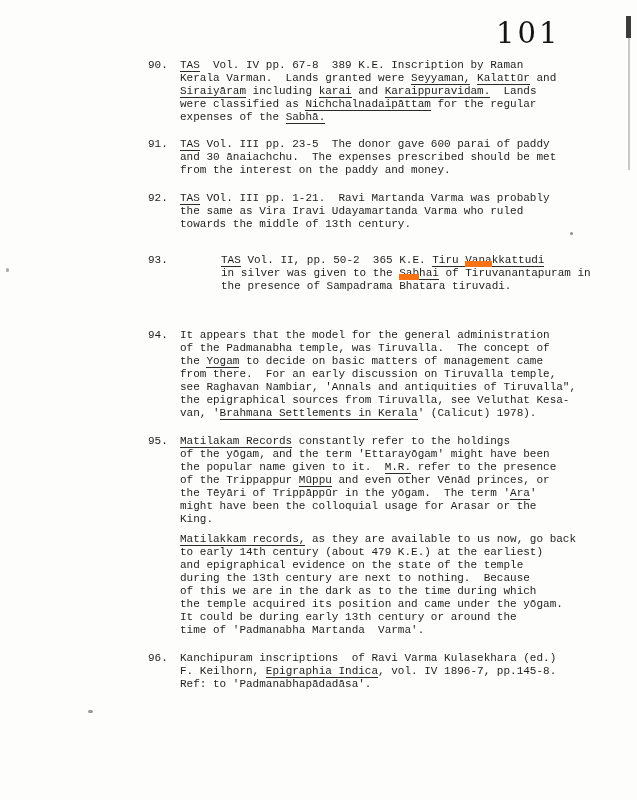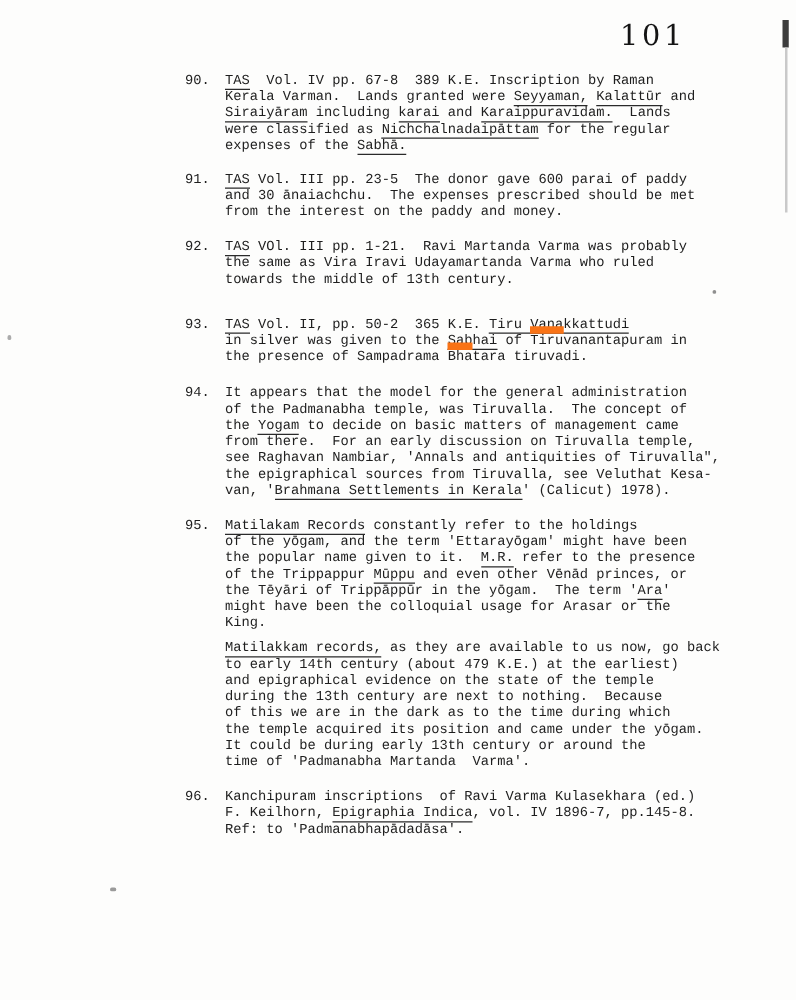--- a/index.html
+++ b/index.html
@@ -8,41 +8,41 @@
     width:637px;height:800px;
     background:#fdfdfc;
     overflow:hidden;
     font-family:"Liberation Mono","DejaVu Sans Mono",monospace;
     color:#1e1e1e;
   }
   .pagenum{
     position:absolute;
     left:496px;top:16px;
     font-family:"DejaVu Serif","Liberation Serif",serif;
-    font-size:23px;
+    font-size:29px;
     letter-spacing:3px;
     color:#141414;
   }
   .notes{
     position:absolute;
     left:148px;top:59px;
     width:470px;
     font-size:11px;
     line-height:13px;
   }
   .note{display:flex;}
   .num{width:32px;flex:none;white-space:pre;}
   .body{flex:1;}
   .line{white-space:pre;height:13px;}
   .u{border-bottom:1px solid #2a2a2a;}
   .o{border-top:6px solid #f97316;}
   .n90{margin-bottom:14px;}
   .n91{margin-bottom:15px;}
   .n92{margin-bottom:23px;}
-  .n93{margin-bottom:16px;}
+  .n93{margin-bottom:36px;gap:41px;}
   .n94{margin-bottom:15px;}
   .n95{margin-bottom:15px;}
   .para + .para{margin-top:7px;}
   
   .art{position:absolute;}
   .art-tick{left:626px;top:16px;width:5px;height:22px;background:#3c3c3c;}
   .art-line{left:628px;top:38px;width:2px;height:132px;background:#c9c9c9;}
   .art-speck1{left:88px;top:710px;width:5px;height:3px;background:#9a9a9a;border-radius:2px;}
   .art-speck2{left:570px;top:232px;width:3px;height:3px;background:#8f8f8f;border-radius:2px;}
   .art-speck3{left:6px;top:268px;width:3px;height:4px;background:#ababab;border-radius:2px;}

